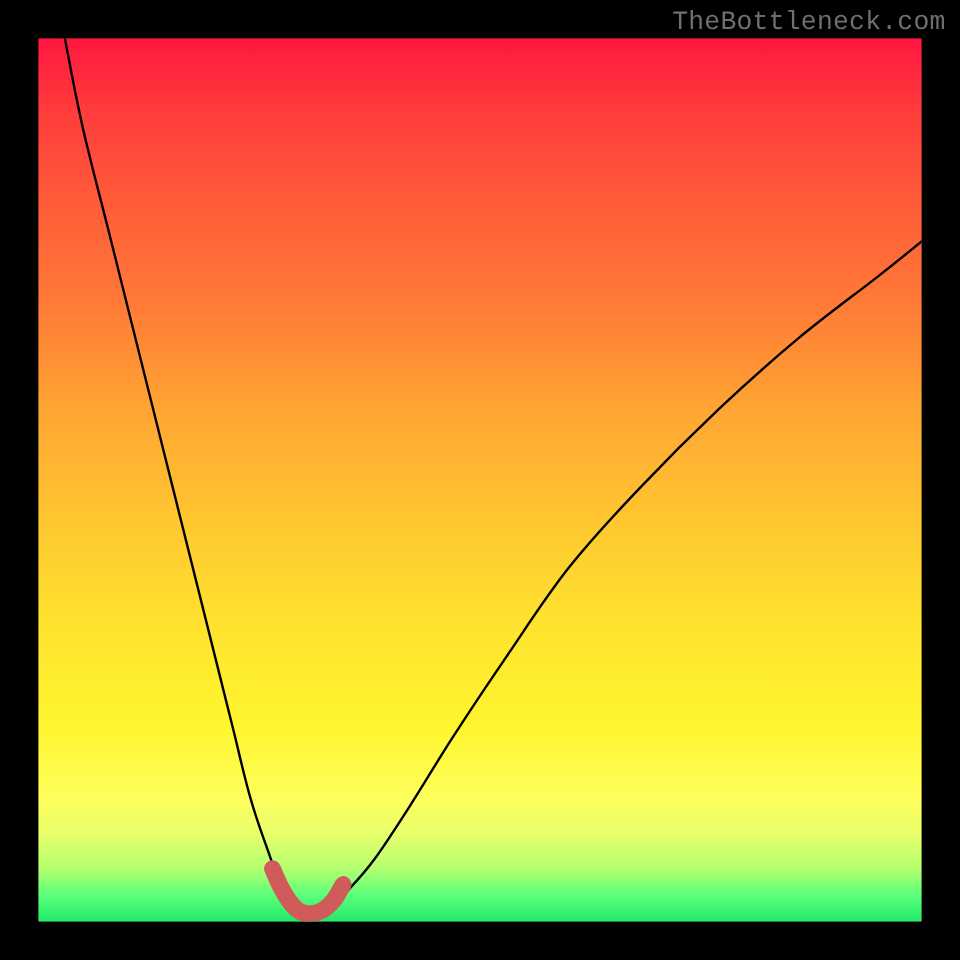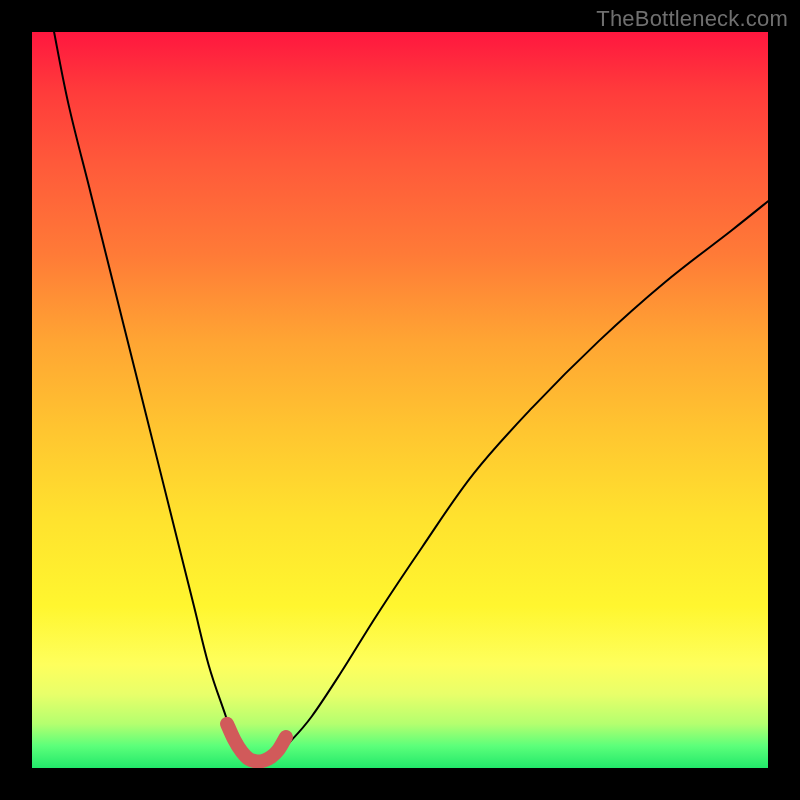--- a/index.html
+++ b/index.html
@@ -28,21 +28,21 @@
       #feff5d 86%,
       #e8ff6a 90%,
       #b4ff6f 94%,
       #5cff7a 97%,
       #22e86a 100%);
   }
   .watermark {
     position: absolute;
     top: 6px;
     right: 12px;
-    font-family: Liberation Sans, sans-serif;
+    font-family: Liberation Mono, monospace;
     font-size: 22px;
     color: #6f6f6f;
     letter-spacing: 0.2px;
   }
   svg.curve {
     position: absolute;
     left: 0; top: 0;
     width: 736px; height: 736px;
   }
 </style>

